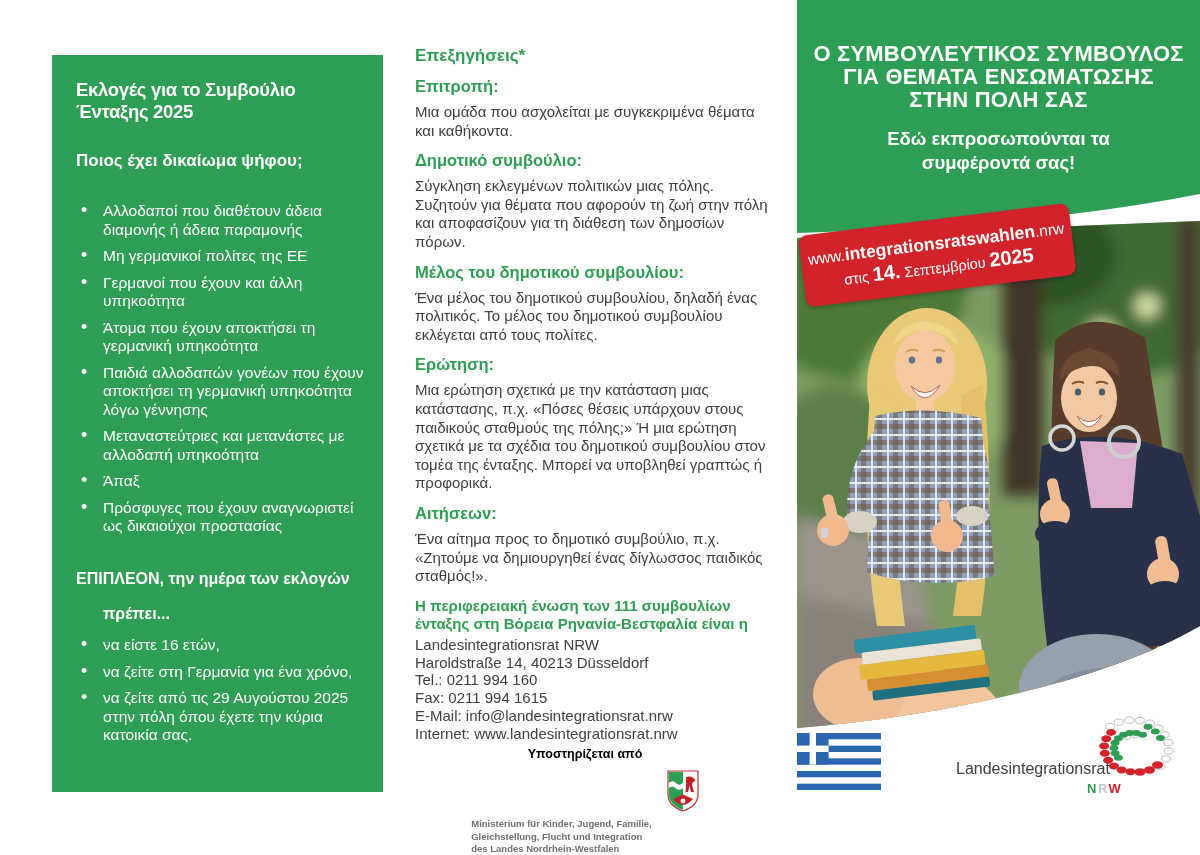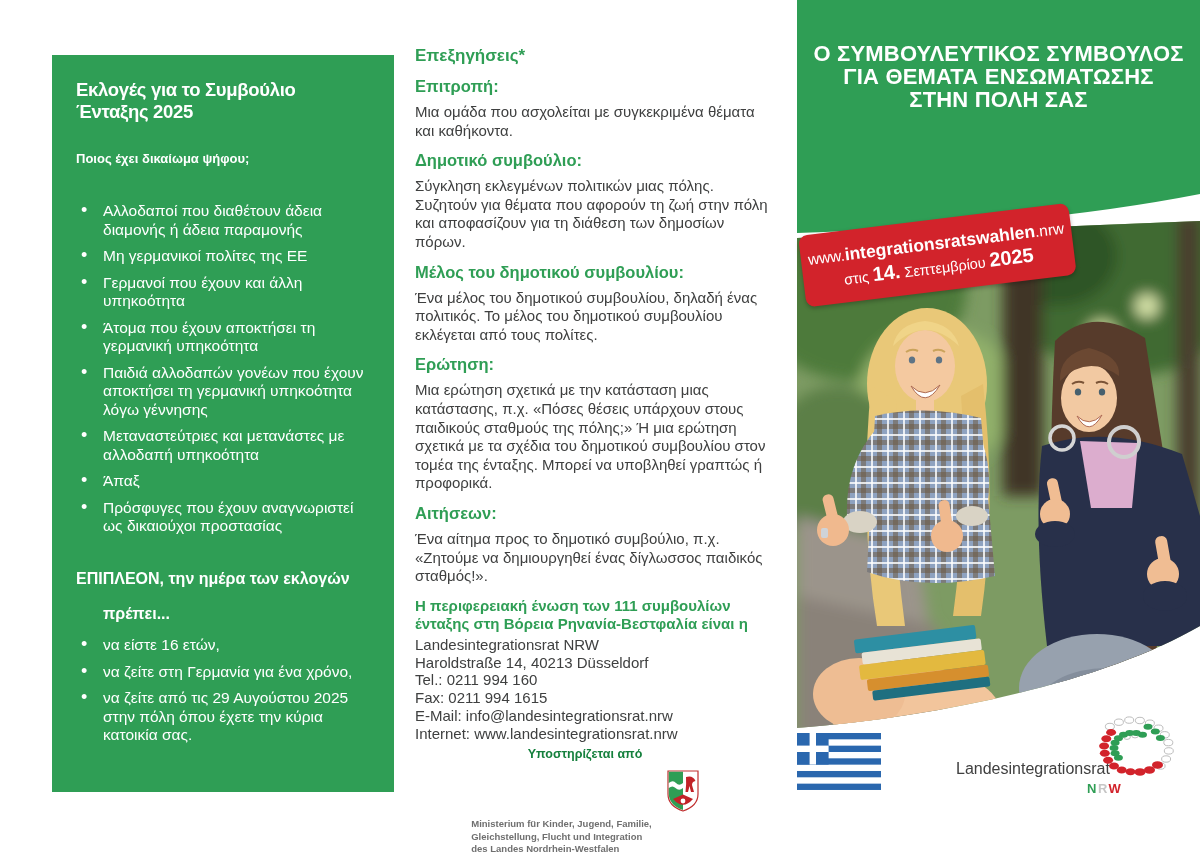--- a/index.html
+++ b/index.html
@@ -1,43 +1,43 @@
 <!DOCTYPE html>
 <html><head>
 <meta charset="utf-8">
 <style>
   html,body{margin:0;padding:0;background:#fff;}
   .page{position:relative;width:1200px;height:855px;background:#fff;overflow:hidden;
         font-family:"Liberation Sans","DejaVu Sans",sans-serif;}
 
   
-  .left-panel{position:absolute;left:52px;top:55px;width:331px;height:737px;background:#2F9E55;color:#fff;padding-left:11px;}
+  .left-panel{position:absolute;left:52px;top:55px;width:331px;height:737px;background:#2F9E55;color:#fff;}
   .lp-title{position:absolute;left:24px;top:24px;width:292px;font-size:18.5px;font-weight:bold;
             letter-spacing:-0.3px;line-height:22px;}
-  .lp-question{position:absolute;left:24px;top:96px;font-size:13px;font-weight:bold;}
+  .lp-question{position:absolute;left:24px;top:96px;font-size:17px;font-weight:bold;}
   .lp-list{position:absolute;left:24px;top:147px;width:288px;}
   ul.bullets{list-style:none;margin:0;padding:0;}
   ul.bullets li{position:relative;padding-left:27px;font-size:15.5px;line-height:18.5px;margin-bottom:8px;}
   ul.bullets li::before{content:"•";position:absolute;left:5px;top:-1px;font-size:18px;}
   .lp-additional{position:absolute;left:24px;top:514px;font-size:16px;font-weight:bold;line-height:19px;}
   .lp-additional .line2{padding-left:27px;margin-top:16px;}
   .lp-list2{position:absolute;left:24px;top:581px;width:292px;}
 
   
   .middle-panel{position:absolute;left:415px;top:46px;width:354px;color:#3F4040;}
   .mp-title{color:#2F9E55;font-weight:bold;font-size:17px;margin:0 0 9px 0;}
   .mp-term{color:#2F9E55;font-weight:bold;font-size:16.5px;margin:11px 0 7px 0;}
   .mp-def{font-size:15px;line-height:18.6px;margin:0;}
 
   .contact{position:absolute;left:415px;top:597px;width:372px;}
   .contact-intro{color:#2F9E55;font-weight:bold;font-size:15px;line-height:18px;margin-bottom:3px;}
   .contact-line{font-size:15px;line-height:17.7px;color:#3F4040;}
 
   .support{position:absolute;left:420px;top:747px;width:330px;text-align:center;}
-  .support-heading{color:#15803d;font-weight:bold;font-size:12.5px;}
+  .support-heading{color:#000000;font-weight:bold;font-size:12.5px;}
   .support-row{display:flex;justify-content:center;align-items:flex-start;gap:15px;margin-top:9px;}
   .ministry{text-align:left;font-size:9.5px;line-height:12.5px;color:#6f6f6f;font-weight:bold;margin-top:48px;}
 
   
   .right-green{position:absolute;left:797px;top:0;width:403px;height:236px;z-index:2;}
   .right-green svg{position:absolute;left:0;top:0;width:100%;height:100%;}
   .rp-title{position:absolute;top:42px;left:0;width:100%;text-align:center;color:#fff;
             font-weight:bold;font-size:22px;line-height:23px;letter-spacing:0.2px;}
   .rp-subtitle{position:absolute;top:127px;left:0;width:100%;text-align:center;color:#fff;
                font-weight:bold;font-size:18.5px;line-height:24px;}
@@ -144,20 +144,24 @@
   </div>
 
   <div class="right-green">
     <svg viewBox="0 0 403 236" preserveAspectRatio="none" aria-hidden="true">
       <path d="M0,0 H403 V194 Q280,218 120,228 Q55,231 0,233 Z" fill="#2F9E55"></path>
     </svg>
     <div class="rp-title">
       <div>Ο ΣΥΜΒΟΥΛΕΥΤΙΚΟΣ ΣΥΜΒΟΥΛΟΣ</div>
       <div>ΓΙΑ ΘΕΜΑΤΑ ΕΝΣΩΜΑΤΩΣΗΣ</div>
       <div>ΣΤΗΝ ΠΟΛΗ ΣΑΣ</div>
+    </div>
+    <div class="rp-subtitle">
+      <div>Εδώ εκπροσωπούνται τα</div>
+      <div>συμφέροντά σας!</div>
     </div>
   </div>
 
   <div class="banner">
     <div class="banner-line1"><span>www.</span><span class="bold">integrationsratswahlen</span><span>.nrw</span></div>
     <div class="banner-line2"><span>στις</span>&nbsp;<span class="big">14.</span>&nbsp;<span>Σεπτεμβρίου</span>&nbsp;<span class="big">2025</span></div>
   </div>
 
   <div class="photo">
     <svg width="403" height="524" viewBox="0 0 403 524" aria-hidden="true">

